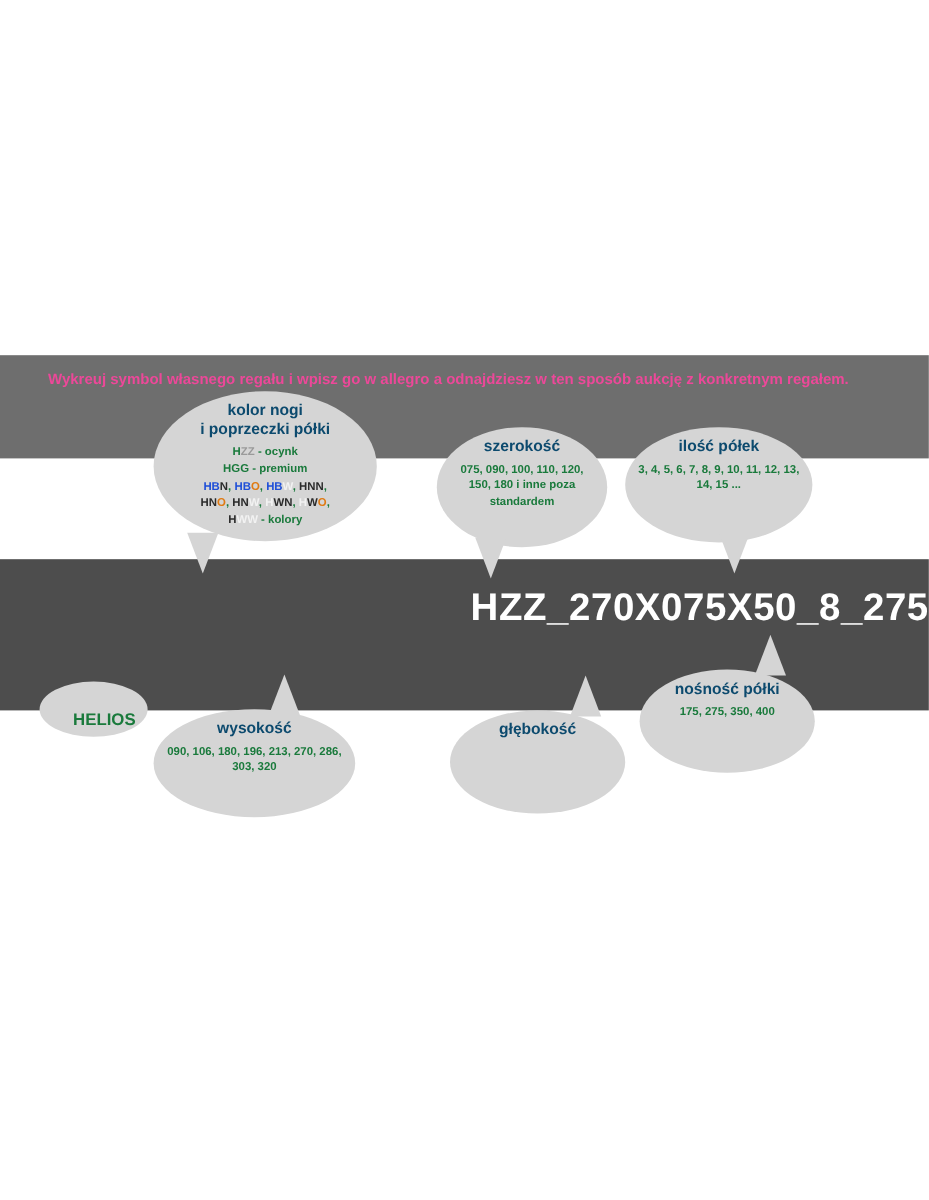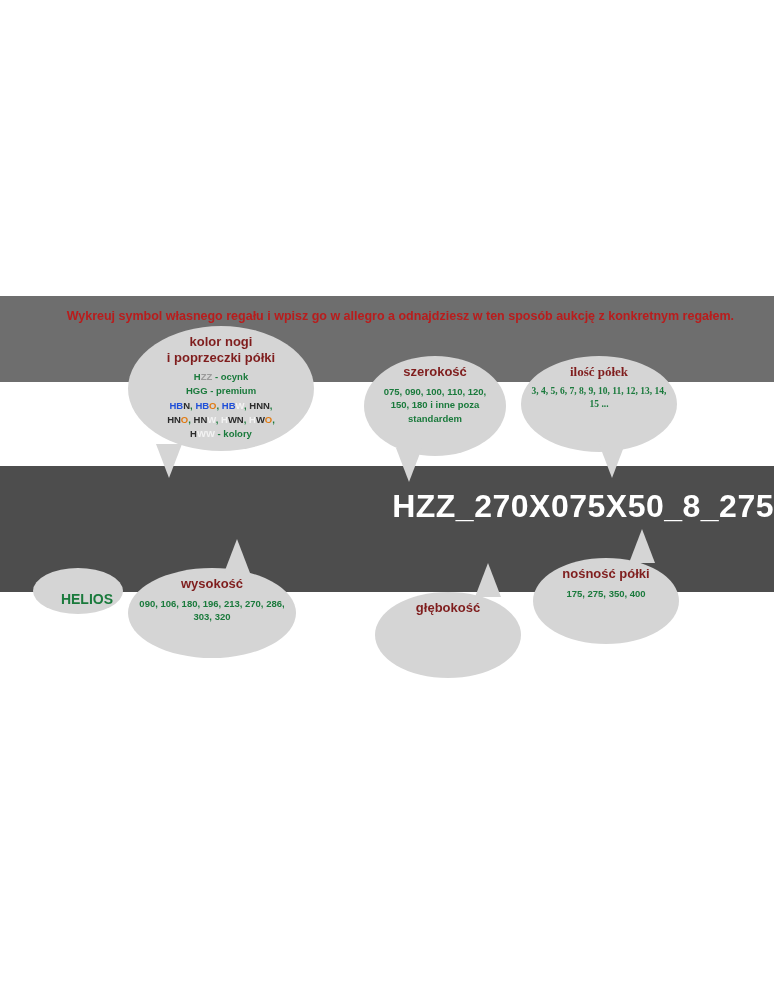--- a/index.html
+++ b/index.html
@@ -32,22 +32,22 @@
   .band-top    { top: 0px;   height: 86px;  background: #6e6e6e; }
   .band-mid    { top: 170px; height: 126px; background: #4d4d4d; }
   .band-bottom { top: 380px; height: 20px;  background: #ffffff; }
 
   
   .headline {
     position: absolute;
     left: 40px;
     top: 12px;
     width: 694px;
-    text-align: right;
-    color: #b91c1c;
+    text-align: left;
+    color: #ec4899;
     font-size: 12.5px;
     font-weight: bold;
     line-height: 1.35;
   }
 
   
   .code {
     position: absolute;
     left: 0;
     top: 192px;
@@ -65,21 +65,21 @@
     background: #d5d5d5;
     border-radius: 50% / 50%;
     text-align: center;
     box-sizing: border-box;
     padding: 8px 10px;
     color: #1f7a3f;
   }
   .bubble .b-title {
     font-size: 13px;
     font-weight: bold;
-    color: #7f1d1d;
+    color: #0c4a6e;
     line-height: 1.2;
   }
   .bubble .b-body {
     margin-top: 5px;
     font-size: 9.5px;
     font-weight: bold;
     color: #1a7a3c;
     line-height: 1.45;
   }
   
@@ -99,26 +99,26 @@
     border-bottom: 34px solid #d5d5d5;
   }
 
   
   #b-kolor  { left: 128px; top: 30px;  width: 186px; height: 125px; }
   #b-kolor .tail { left: 28px; top: 118px; }
 
   #b-szer   { left: 364px; top: 60px;  width: 142px; height: 100px; }
   #b-szer .tail { left: 32px; top: 92px; }
 
-  #b-ilosc  { left: 521px; top: 60px;  width: 156px; height: 96px; font-family: Liberation Serif, serif; }
+  #b-ilosc  { left: 521px; top: 60px;  width: 156px; height: 96px; }
   #b-ilosc .tail { left: 78px; top: 88px; }
 
   #b-helios { left: 33px;  top: 272px; width: 90px;  height: 46px; text-align: right; }
 
-  #b-wys    { left: 128px; top: 272px; width: 168px; height: 90px; }
+  #b-wys    { left: 128px; top: 295px; width: 168px; height: 90px; }
   #b-wys .tail { left: 96px; top: -29px; }
 
   #b-gleb   { left: 375px; top: 296px; width: 146px; height: 86px; }
   #b-gleb .tail { left: 100px; top: -29px; }
 
   #b-nosn   { left: 533px; top: 262px; width: 146px; height: 86px; }
   #b-nosn .tail { left: 96px; top: -29px; }
 
   .helios-label {
     font-size: 14px;

